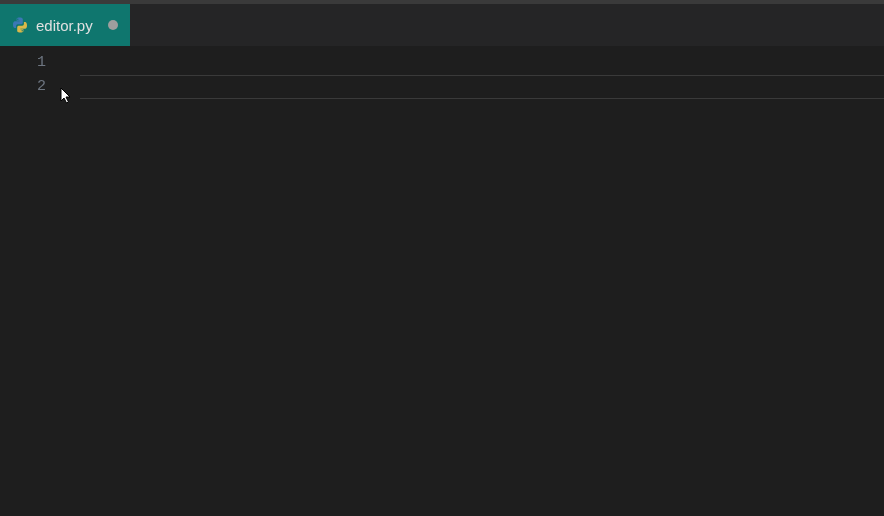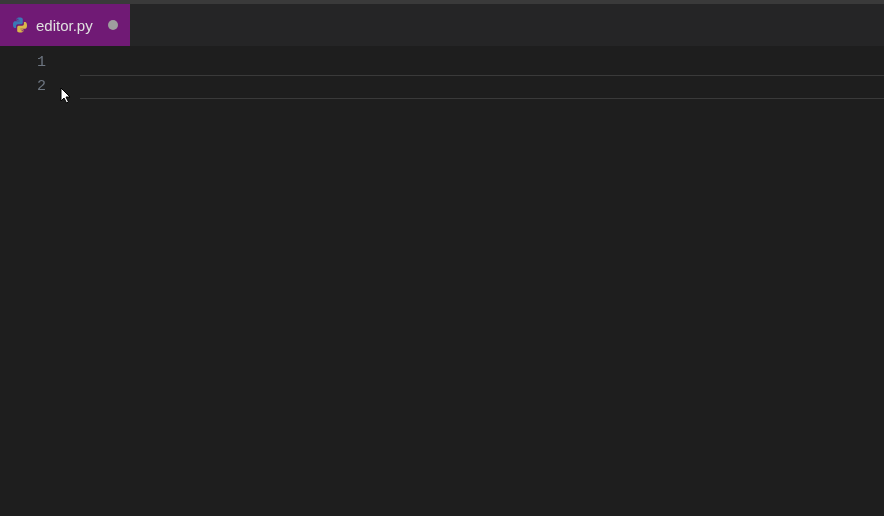--- a/index.html
+++ b/index.html
@@ -26,21 +26,21 @@
       height: 42px;
       background: #252526;
       display: flex;
       align-items: stretch;
     }
     
     .tab {
       display: flex;
       align-items: center;
       padding: 0 12px;
-      background: #701a75;
+      background: #0f766e;
       min-width: 130px;
       gap: 8px;
       cursor: pointer;
     }
     
     .tab-icon {
       display: flex;
       align-items: center;
       justify-content: center;
     }

